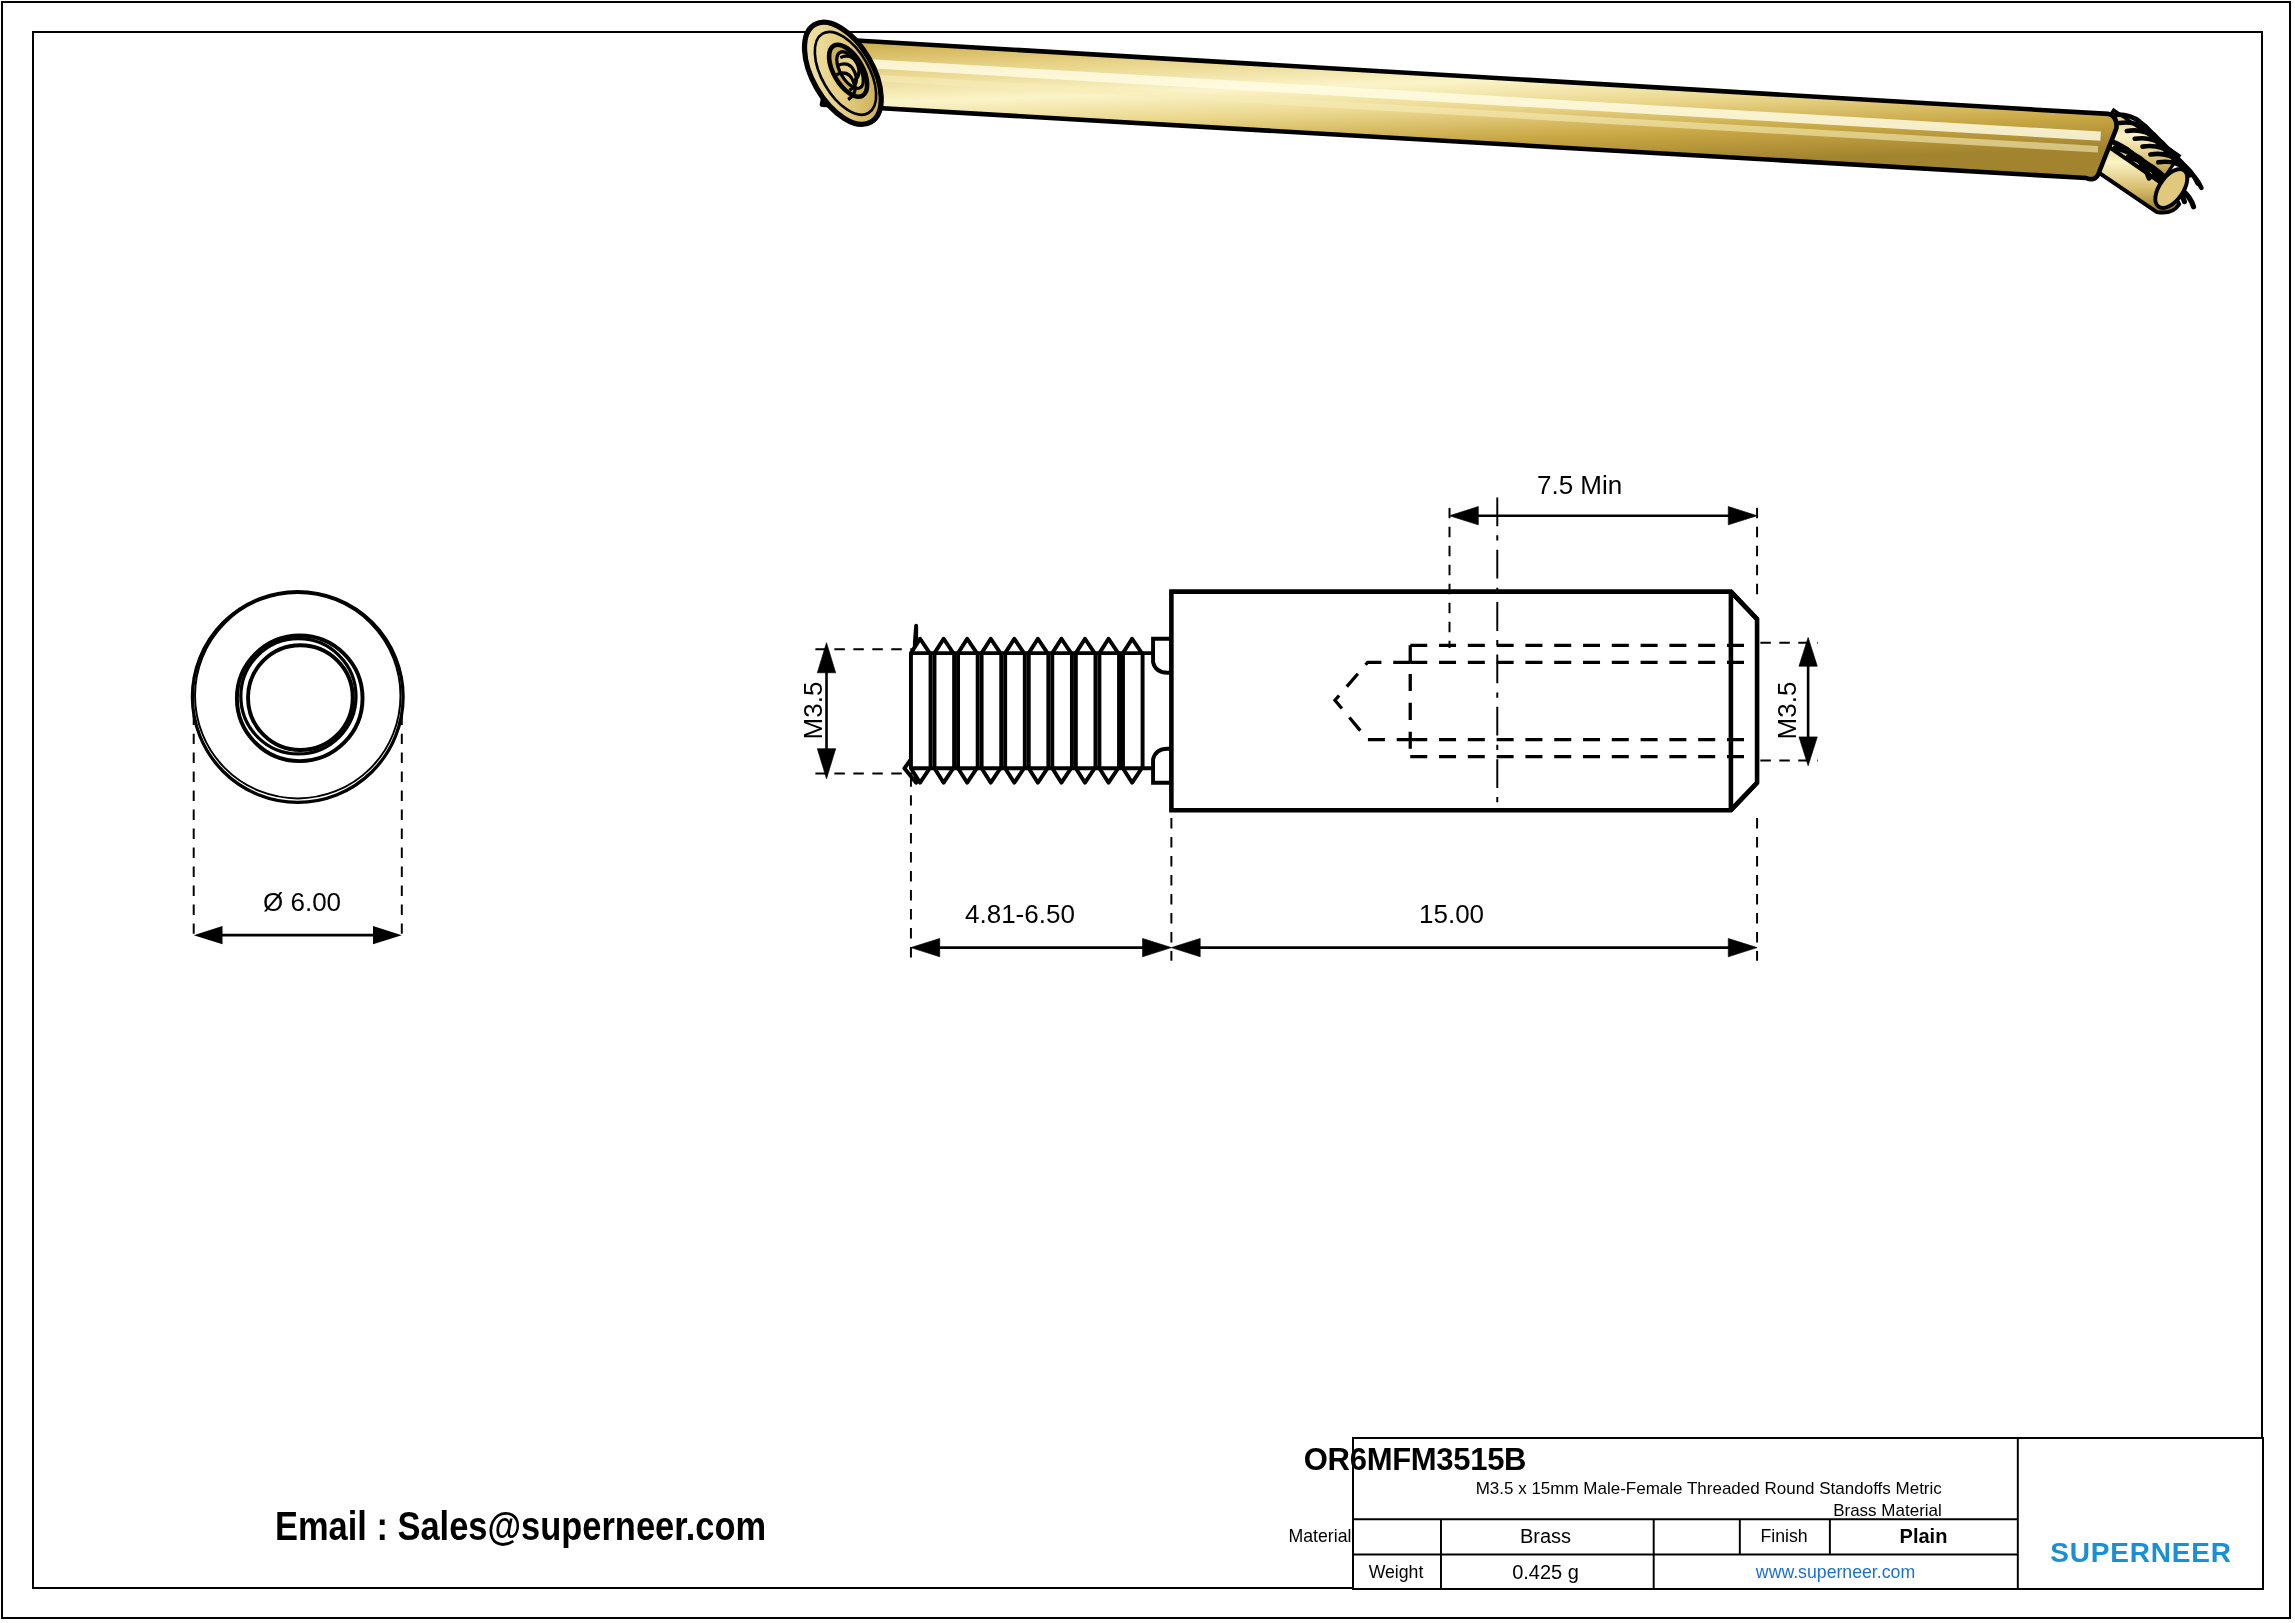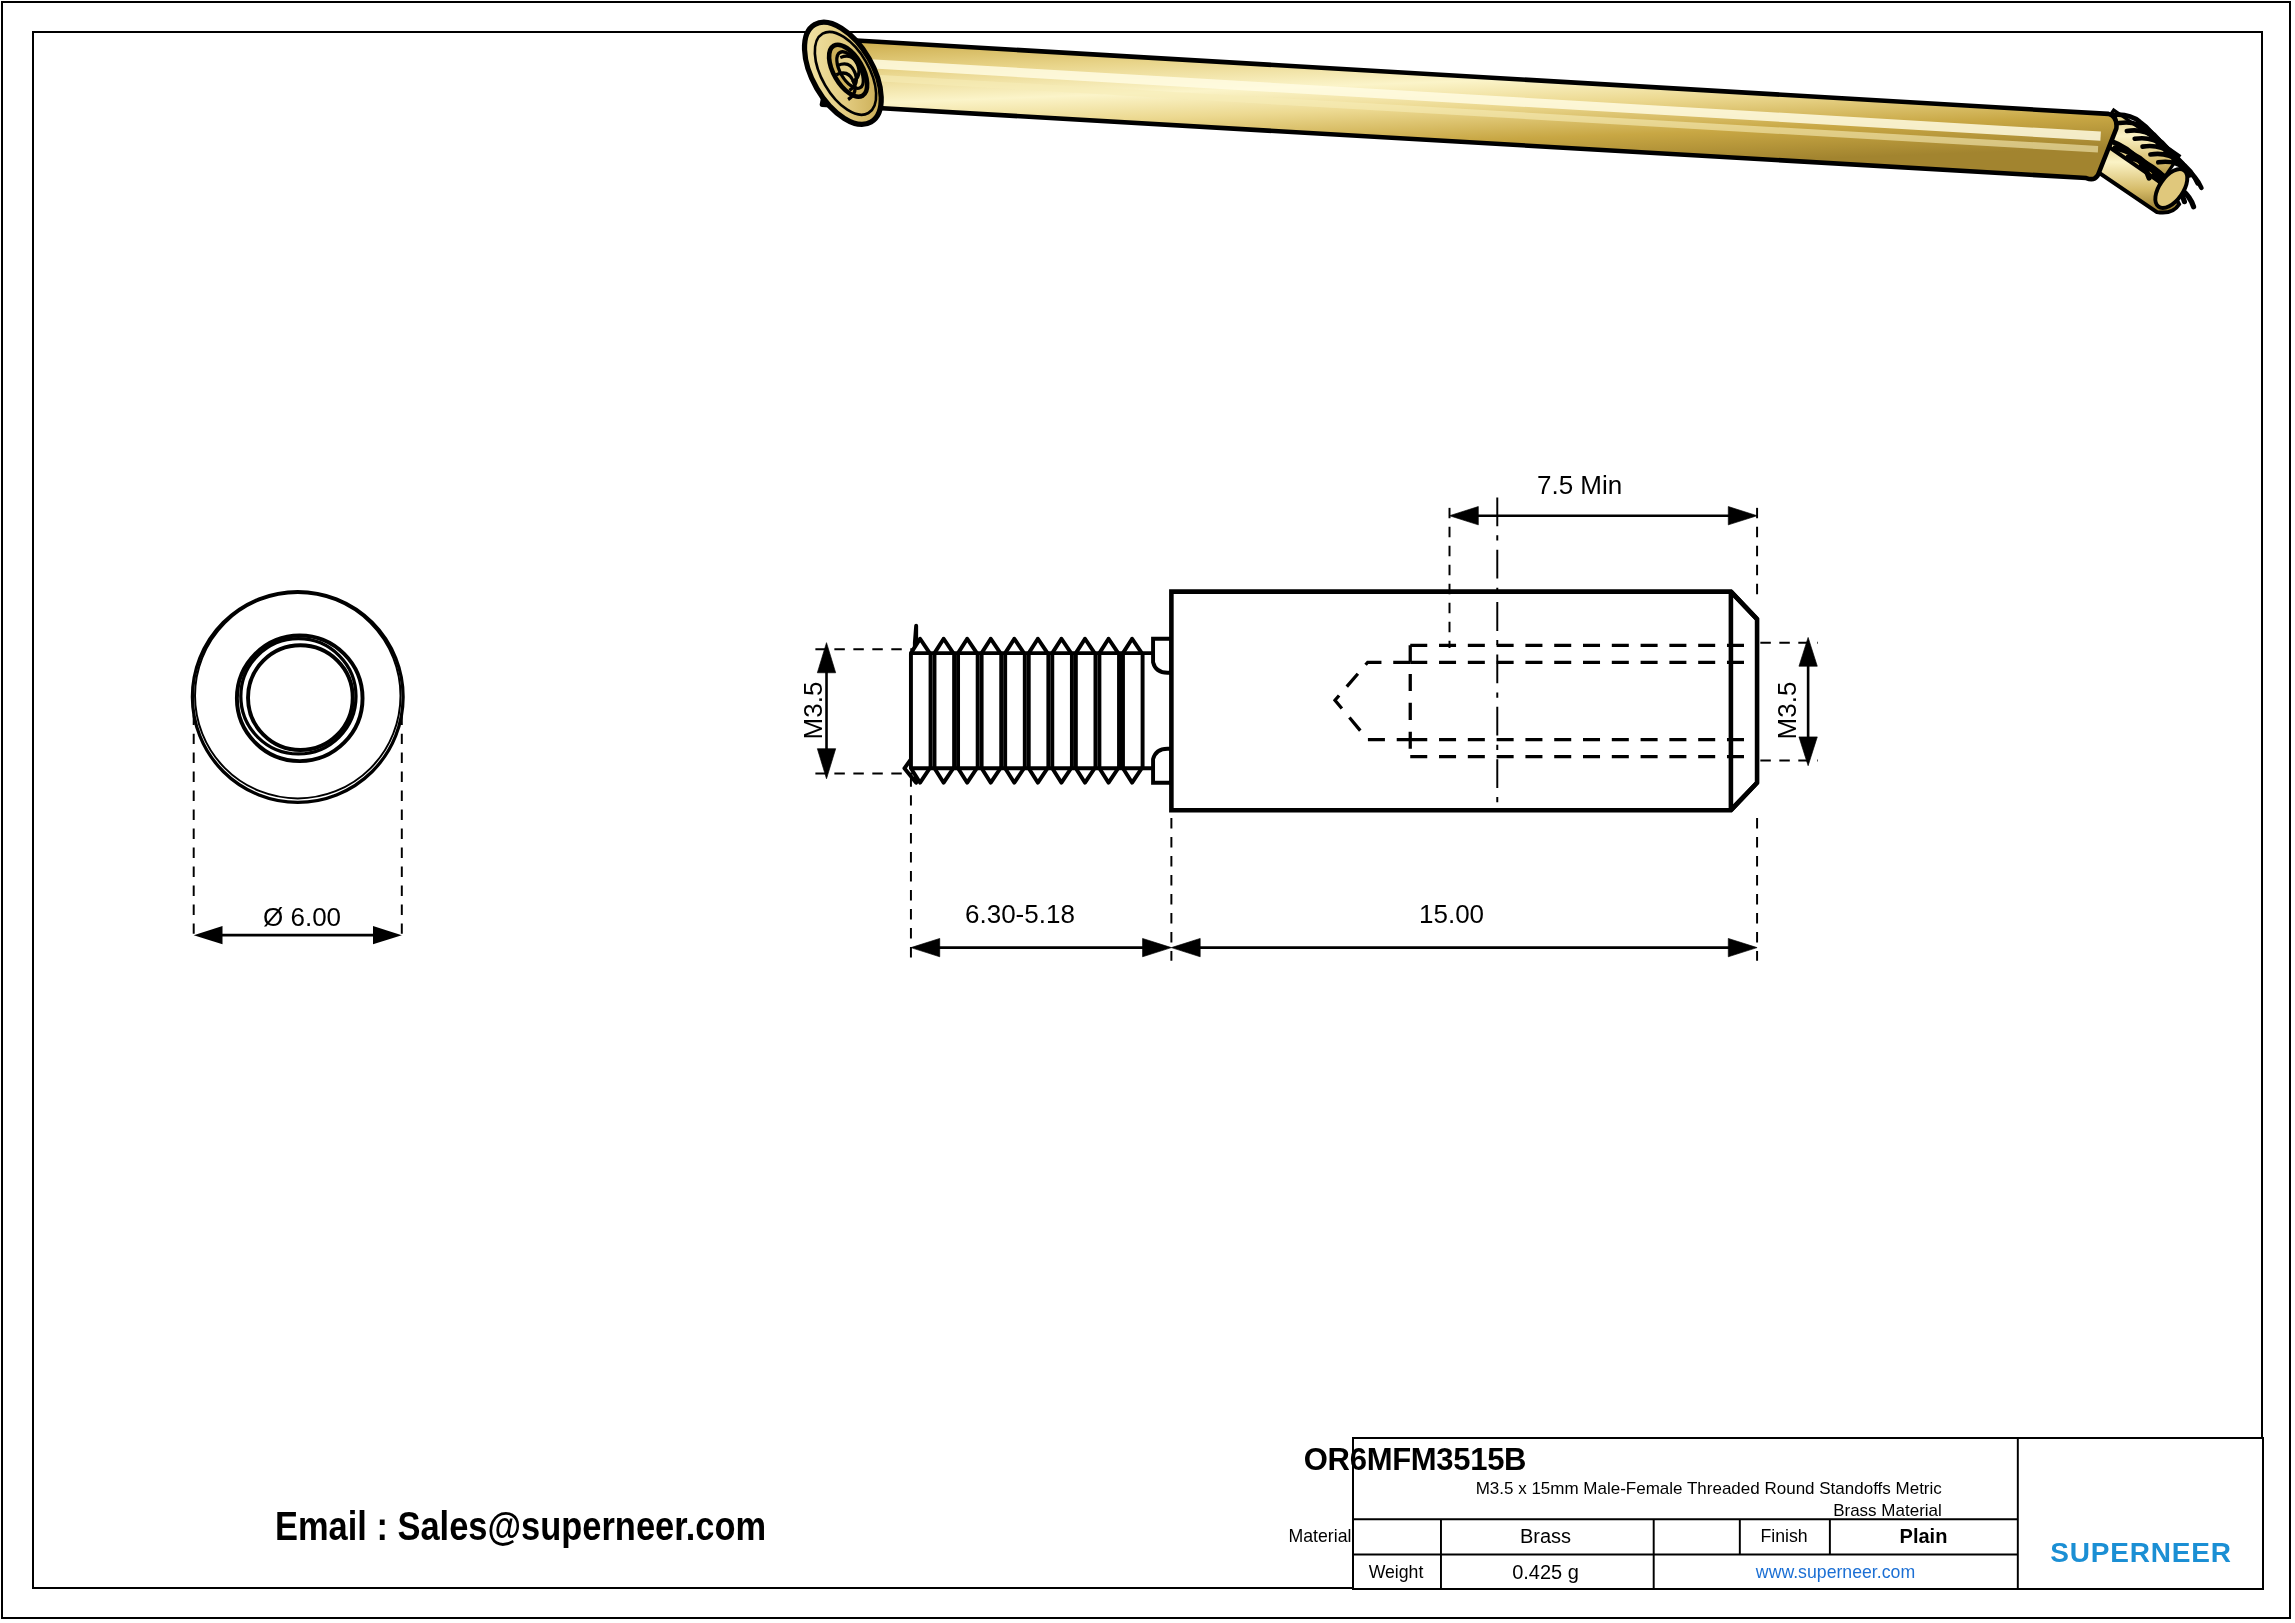--- a/index.html
+++ b/index.html
@@ -219,29 +219,29 @@
       <polygon points="1392,1448 1436,1434 1436,1462" fill="#000"></polygon>
       <polygon points="1790,1448 1746,1434 1746,1462" fill="#000"></polygon>
 
       <line x1="1820" y1="1448" x2="2655" y2="1448" stroke-width="4"></line>
       <polygon points="1790,1448 1834,1434 1834,1462" fill="#000"></polygon>
       <polygon points="2685,1448 2641,1434 2641,1462" fill="#000"></polygon>
     </g>
   </g>
 </svg>
 
-<div class="dimtxt" style="left:263px;top:887px;margin-top:15px;">Ø 6.00</div>
+<div class="dimtxt" style="left:263px;top:887px;">Ø 6.00</div>
 
 <div class="dimtxt" style="left:1537px;top:470px;">7.5 Min</div>
 
 <div class="dimtxt rot" style="left:767px;top:695px;width:92px;text-align:center;">M3.5</div>
 
 <div class="dimtxt rot" style="left:1741px;top:695px;width:92px;text-align:center;">M3.5</div>
 
-<div class="dimtxt" style="left:965px;top:899px;">6.30-5.18</div>
+<div class="dimtxt" style="left:965px;top:899px;">4.81-6.50</div>
 
 <div class="dimtxt" style="left:1419px;top:899px;">15.00</div>
 
 <div class="email">Email : Sales@superneer.com</div>
 
 <div class="tb tb-box"></div>
 
 <div class="tb-left">
   <div class="pn">OR6MFM3515B</div>
   <div class="desc">

